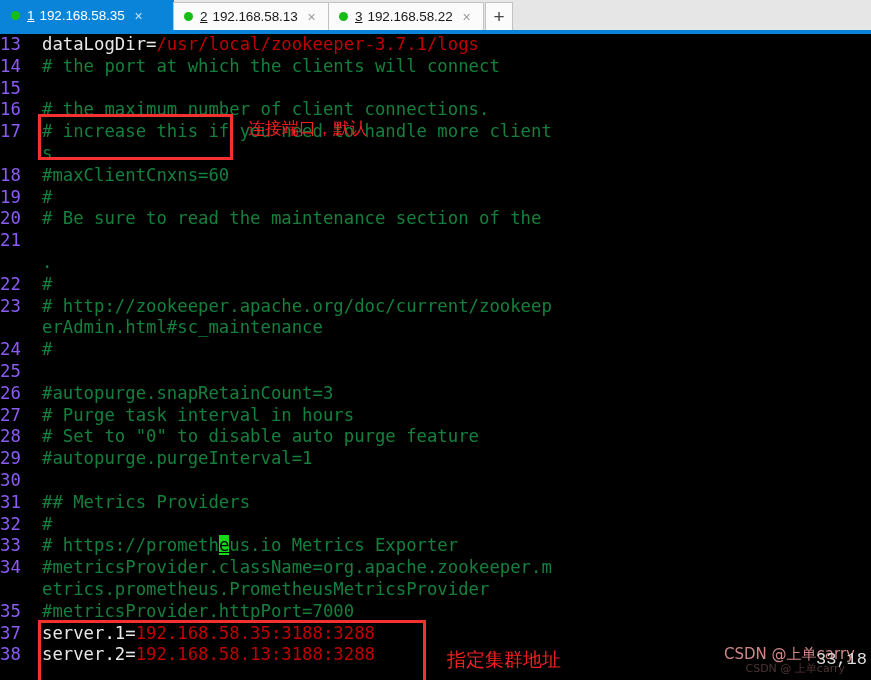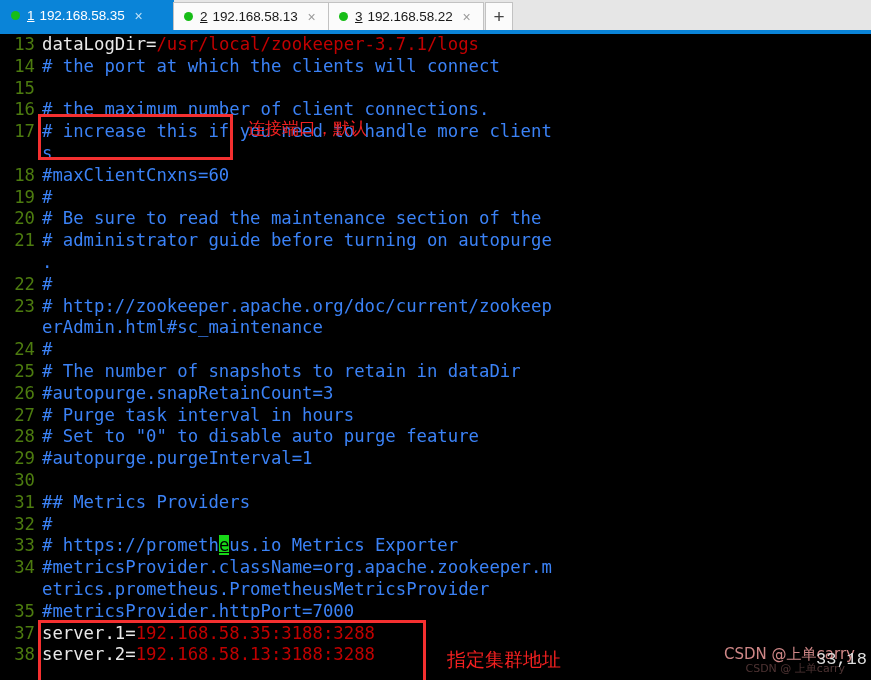--- a/index.html
+++ b/index.html
@@ -107,30 +107,29 @@
     line-height: 21.8px;
   }
   .row {
     display: flex;
     white-space: pre;
     height: 21.8px;
   }
   .gutter {
     width: 42px;
     min-width: 42px;
-    text-align: right;
-    color: #4d7c0f;
+    color: #8b5cf6;
     padding-right: 7px;
     box-sizing: border-box;
     user-select: none;
   }
   .code { white-space: pre; text-decoration: underline; }
   .c-key     { color: #e8e8e8; }
   .c-val     { color: #c00000; }
-  .c-comment { color: #3b82f6; }
+  .c-comment { color: #15803d; }
   .cursor {
     background: #18d818;
     color: #000000;
   }
 
   
   .redbox {
     position: absolute;
     border: 3px solid #f53030;
     box-sizing: border-box;
@@ -205,27 +204,27 @@
   <div id="code-rows">
       <div class="row"><div class="gutter">13</div><div class="code"><span class="c-key">dataLogDir=</span><span class="c-val">/usr/local/zookeeper-3.7.1/logs</span></div></div>
       <div class="row"><div class="gutter">14</div><div class="code"><span class="c-comment"># the port at which the clients will connect</span></div></div>
       <div class="row"><div class="gutter">15</div></div>
       <div class="row"><div class="gutter">16</div><div class="code"><span class="c-comment"># the maximum number of client connections.</span></div></div>
       <div class="row"><div class="gutter">17</div><div class="code"><span class="c-comment"># increase this if you need to handle more client</span></div></div>
       <div class="row"><div class="gutter"></div><div class="code"><span class="c-comment">s</span></div></div>
       <div class="row"><div class="gutter">18</div><div class="code"><span class="c-comment">#maxClientCnxns=60</span></div></div>
       <div class="row"><div class="gutter">19</div><div class="code"><span class="c-comment">#</span></div></div>
       <div class="row"><div class="gutter">20</div><div class="code"><span class="c-comment"># Be sure to read the maintenance section of the</span></div></div>
-      <div class="row"><div class="gutter">21</div><div class="code"><span class="c-comment"># administrator guide before turning on autopurge</span></div></div>
+      <div class="row"><div class="gutter">21</div></div>
       <div class="row"><div class="gutter"></div><div class="code"><span class="c-comment">.</span></div></div>
       <div class="row"><div class="gutter">22</div><div class="code"><span class="c-comment">#</span></div></div>
       <div class="row"><div class="gutter">23</div><div class="code"><span class="c-comment"># http://zookeeper.apache.org/doc/current/zookeep</span></div></div>
       <div class="row"><div class="gutter"></div><div class="code"><span class="c-comment">erAdmin.html#sc_maintenance</span></div></div>
       <div class="row"><div class="gutter">24</div><div class="code"><span class="c-comment">#</span></div></div>
-      <div class="row"><div class="gutter">25</div><div class="code"><span class="c-comment"># The number of snapshots to retain in dataDir</span></div></div>
+      <div class="row"><div class="gutter">25</div></div>
       <div class="row"><div class="gutter">26</div><div class="code"><span class="c-comment">#autopurge.snapRetainCount=3</span></div></div>
       <div class="row"><div class="gutter">27</div><div class="code"><span class="c-comment"># Purge task interval in hours</span></div></div>
       <div class="row"><div class="gutter">28</div><div class="code"><span class="c-comment"># Set to "0" to disable auto purge feature</span></div></div>
       <div class="row"><div class="gutter">29</div><div class="code"><span class="c-comment">#autopurge.purgeInterval=1</span></div></div>
       <div class="row"><div class="gutter">30</div><div class="code"></div></div>
       <div class="row"><div class="gutter">31</div><div class="code"><span class="c-comment">## Metrics Providers</span></div></div>
       <div class="row"><div class="gutter">32</div><div class="code"><span class="c-comment">#</span></div></div>
       <div class="row"><div class="gutter">33</div><div class="code"><span class="c-comment"># https://prometh</span><span class="cursor">e</span><span class="c-comment">us.io Metrics Exporter</span></div></div>
       <div class="row"><div class="gutter">34</div><div class="code"><span class="c-comment">#metricsProvider.className=org.apache.zookeeper.m</span></div></div>
       <div class="row"><div class="gutter"></div><div class="code"><span class="c-comment">etrics.prometheus.PrometheusMetricsProvider</span></div></div>

